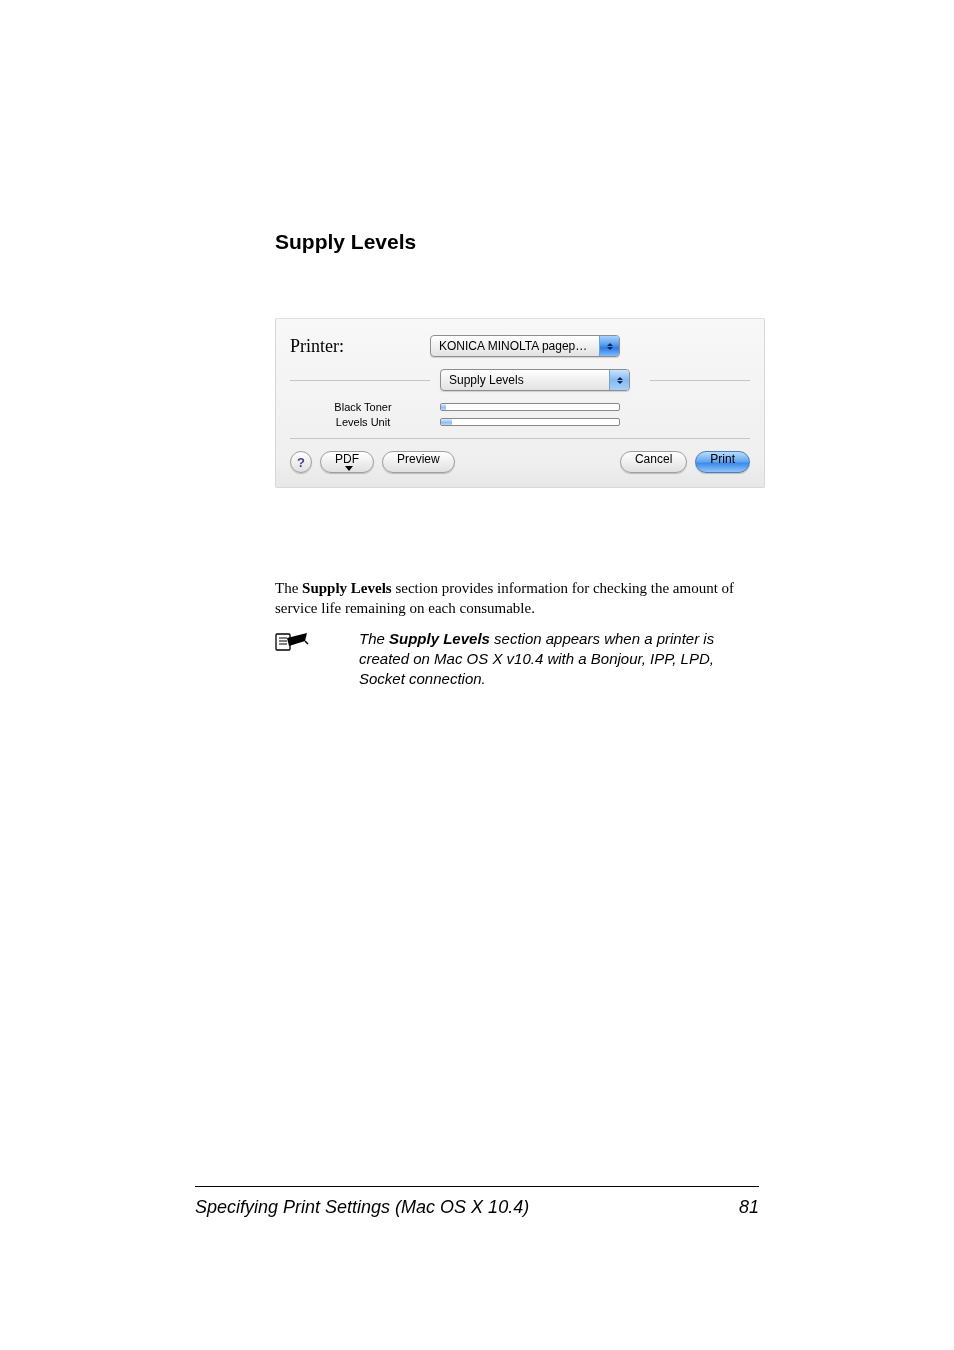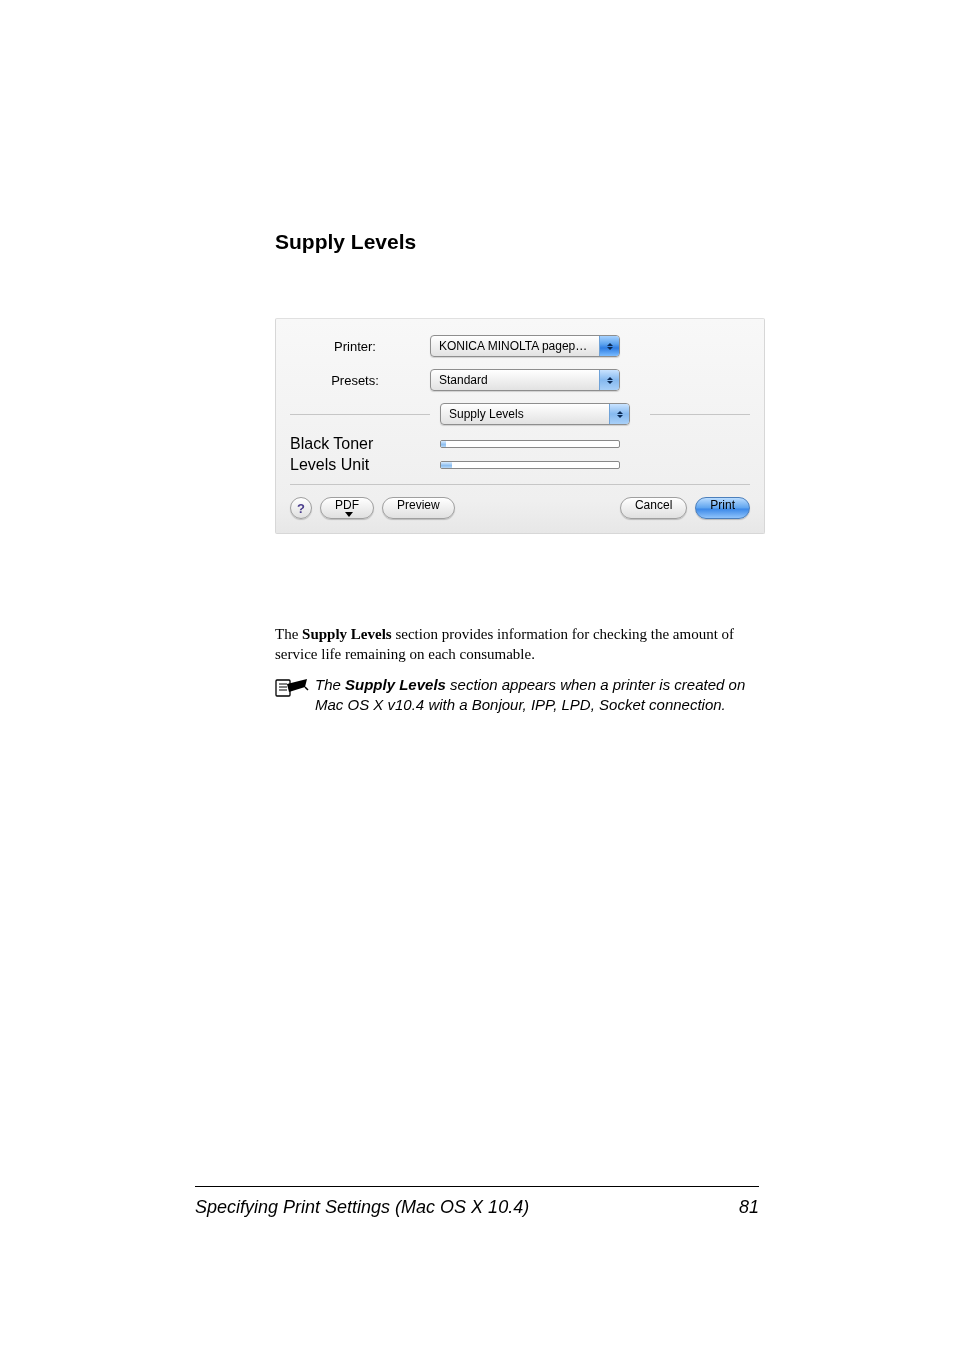--- a/index.html
+++ b/index.html
@@ -30,25 +30,25 @@
     margin-bottom: 90px;
   }
 
   .row {
     display: flex;
     align-items: center;
     margin-bottom: 12px;
   }
   .row .label-col {
     width: 140px;
-    text-align: center;
+    text-align: left;
     padding-right: 10px;
-    font-size: 13px;
+    font-size: 18px;
     color: #000;
-    font-family: Liberation Sans, sans-serif;
+    font-family: Liberation Serif, serif;
   }
 
   .combo {
     display: flex;
     align-items: stretch;
     height: 22px;
     width: 190px;
     border: 1px solid #8e8e8e;
     border-radius: 4px;
     background: linear-gradient(#ffffff, #e2e2e2);
@@ -96,23 +96,23 @@
 
   .supply-rows { margin: 4px 0 10px 0; }
   .supply-row {
     display: flex;
     align-items: center;
     margin: 3px 0;
     font-family: "Lucida Grande", "Helvetica Neue", Arial, sans-serif;
   }
   .supply-row .s-label {
     width: 150px;
-    text-align: left;
+    text-align: center;
     padding-right: 4px;
-    font-size: 16px;
+    font-size: 11px;
   }
   .supply-row .s-bar {
     width: 180px;
     height: 8px;
     border: 1px solid #888;
     border-radius: 2px;
     background: #fff;
     position: relative;
     overflow: hidden;
   }
@@ -179,20 +179,21 @@
     font-size: 15px;
     line-height: 1.35;
     font-family: Liberation Serif, serif;
     margin-bottom: 10px;
   }
   .note {
     display: flex;
     align-items: flex-start;
     margin-top: 8px;
     margin-bottom: 6px;
+    gap: 44px;
   }
   .note-icon {
     flex: 0 0 34px;
     margin-right: 6px;
     margin-top: 2px;
     display: flex;
     align-items: flex-start;
   }
   .note-text {
     font-size: 15px;
@@ -232,30 +233,20 @@
       <div class="label-col">Printer:</div>
       <div class="combo">
         <div class="combo-text">KONICA MINOLTA pagepro 56...</div>
         <div class="combo-btn">
           <div class="tri-up"></div>
             <div class="tri-down"></div>
         </div>
       </div>
     </div>
 
-    <div class="row">
-      <div class="label-col">Presets:</div>
-      <div class="combo alt">
-        <div class="combo-text">Standard</div>
-        <div class="combo-btn">
-          <div class="tri-up"></div>
-            <div class="tri-down"></div>
-        </div>
-      </div>
-    </div>
 
     <div class="hr-row">
       <div class="hr" style="flex:0 0 140px"></div>
       <div class="combo alt" style="margin-left:10px">
         <div class="combo-text">Supply Levels</div>
         <div class="combo-btn">
           <div class="tri-up"></div>
             <div class="tri-down"></div>
         </div>
       </div>

